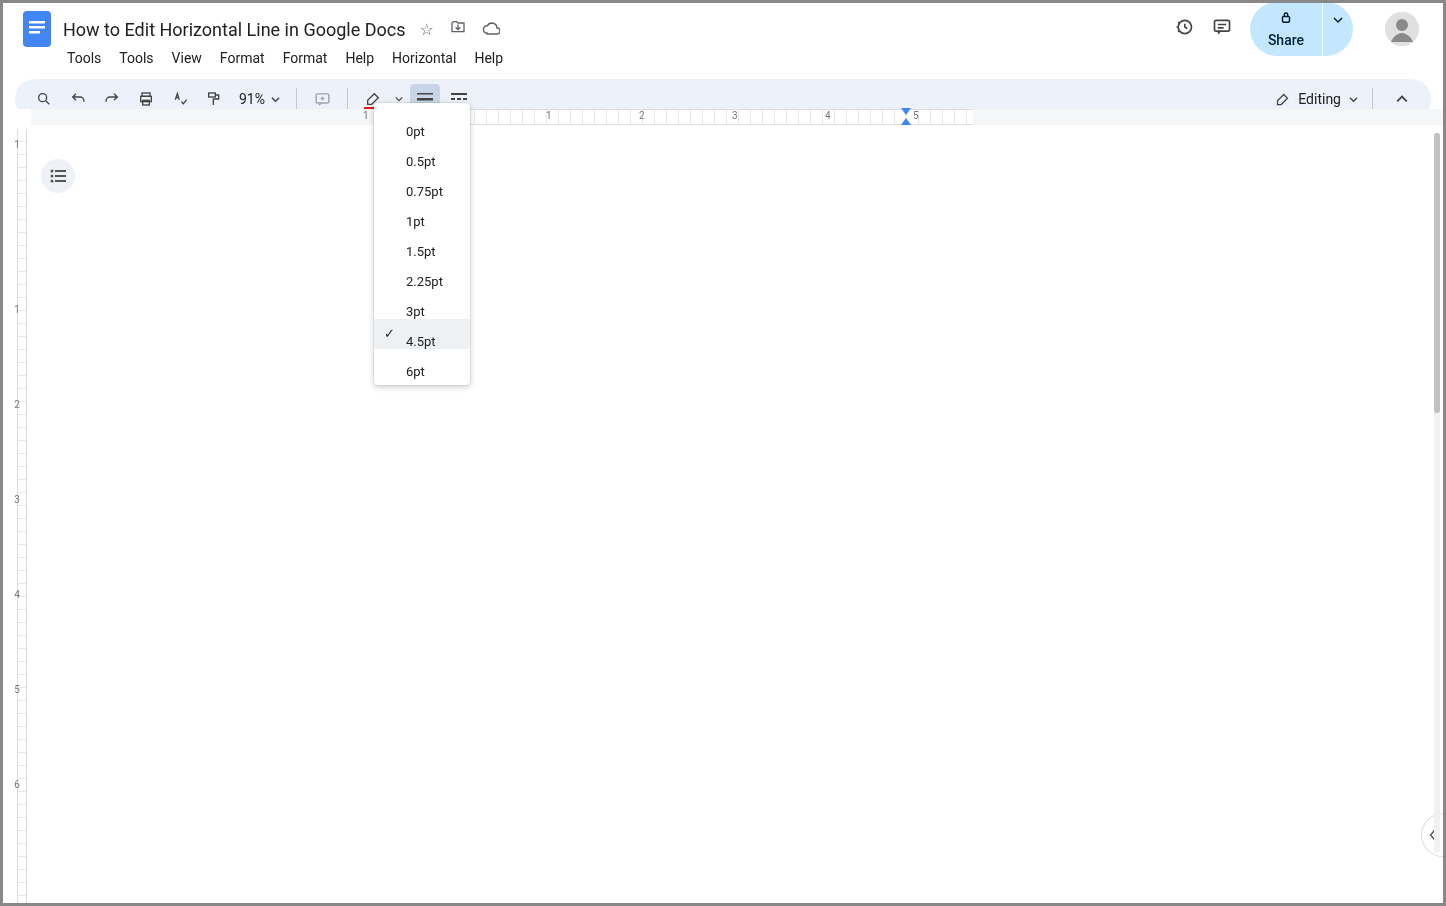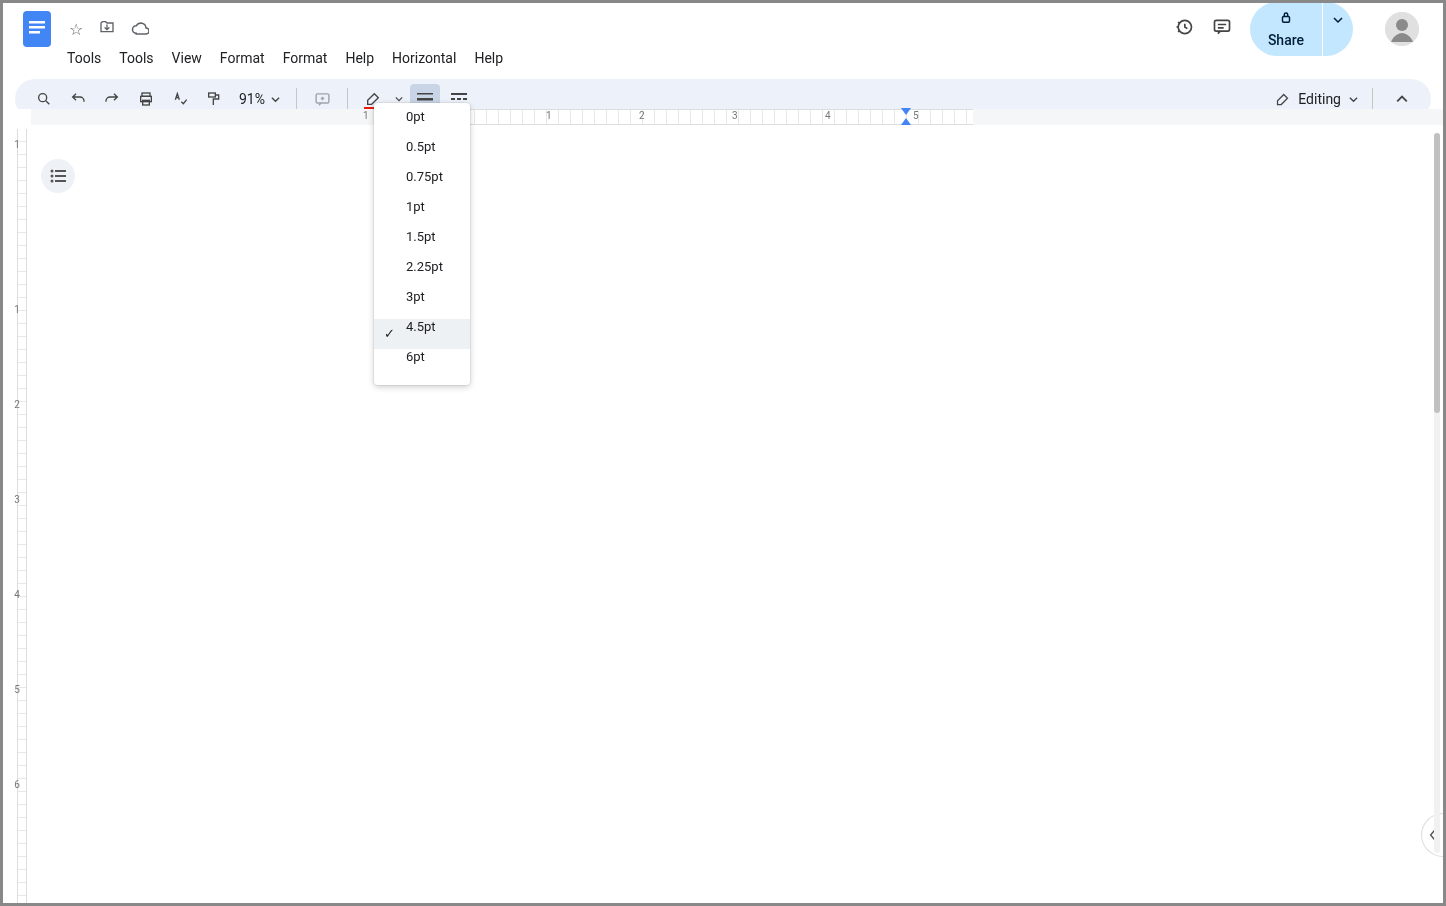--- a/index.html
+++ b/index.html
@@ -198,21 +198,21 @@
       width:96px;
       background:#fff;
       border-radius:4px;
       box-shadow:0 2px 6px rgba(0,0,0,.2), 0 0 0 1px rgba(0,0,0,.05);
       padding:6px 0;
       z-index:50;
     }
     .dropdown .item {
       height:30px;
       display:flex;
-      align-items:flex-start;
+      align-items:flex-end;
       font-size:13px;
       color:#202124;
       padding-left:32px;
       position:relative;
       cursor:pointer;
     }
     .dropdown .item.selected { background:#eef1f4; }
     .dropdown .item .check {
       position:absolute; left:10px; top:7px;
       font-size:13px; color:#202124;
@@ -249,20 +249,21 @@
 
 <div class="titlebar">
   <div class="docs-logo">
     <svg width="28" height="36" viewBox="0 0 28 36">
       <rect x="0" y="0" width="28" height="36" rx="4" fill="#4285f4"></rect>
       <rect x="6" y="10" width="16" height="2.5" fill="#fff"></rect>
       <rect x="6" y="15" width="16" height="2.5" fill="#fff"></rect>
       <rect x="6" y="20" width="11" height="2.5" fill="#fff"></rect>
     </svg>
   </div>
+  <div class="doc-title">How to Edit Horizontal Line in Google Docs</div>
   <div class="title-icons">
     <span>☆</span>
     <span>
       <svg width="16" height="16" viewBox="0 0 24 24" fill="none" stroke="#5f6368" stroke-width="2">
           <path d="M3 6l2-2h5l2 2h9v13H3z"></path>
           <path d="M12 9v7M9 13l3 3 3-3" stroke-linecap="round"></path>
         </svg>
     </span>
     <span>
       <svg width="18" height="14" viewBox="0 0 24 18" fill="none" stroke="#5f6368" stroke-width="2">

